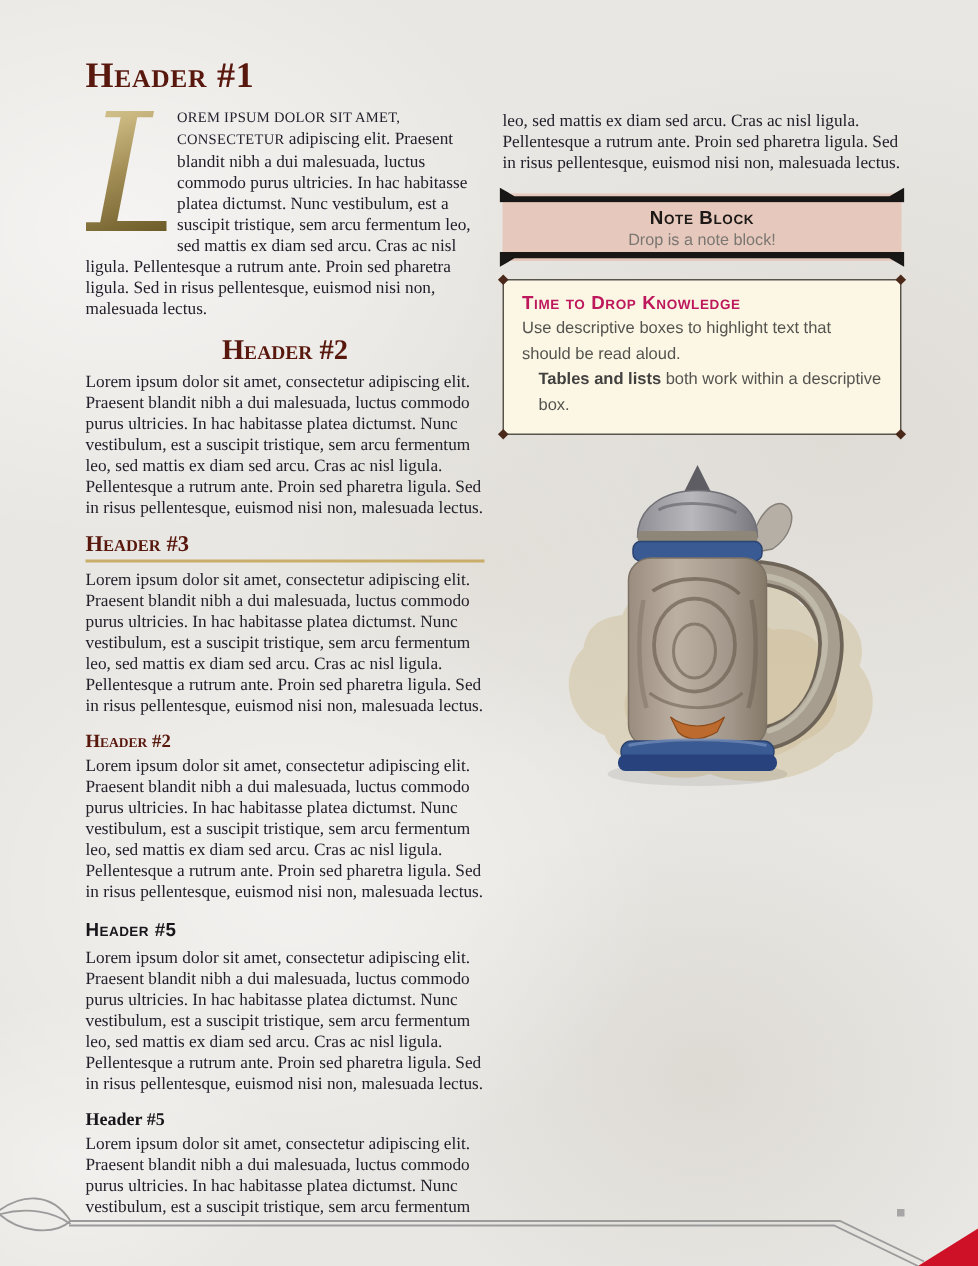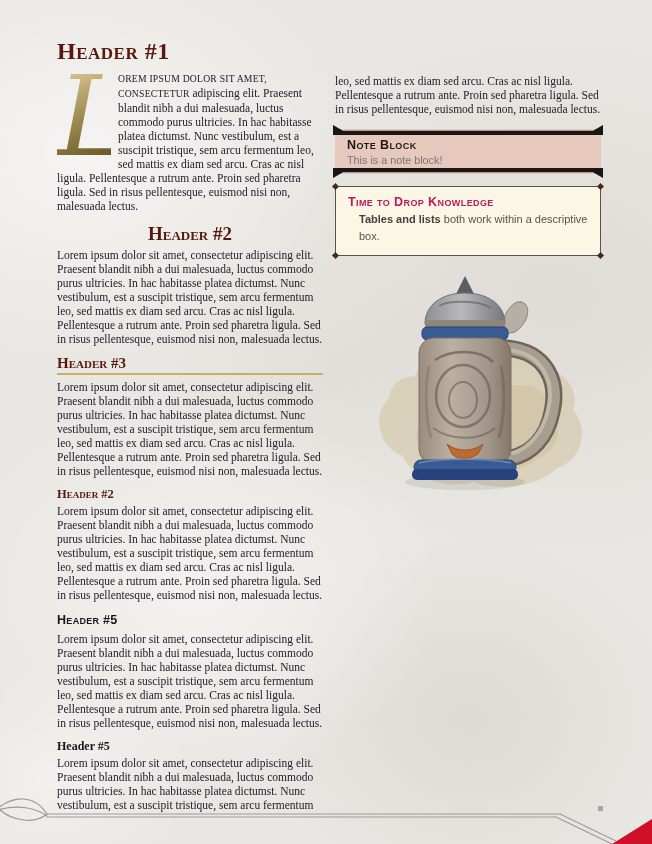--- a/index.html
+++ b/index.html
@@ -51,20 +51,21 @@
     .dropcap{color:#8a7440;background:none;}
   }
   .lead-caps{text-transform:uppercase;font-size:9.7px;letter-spacing:.2px;}
 
   
   .note{
     position:relative;
     background:#e6c9bc;
     margin:13px 0 12px 0;
     padding:9px 12px 8px 12px;
+    text-align:center;
   }
   .note-bar{position:absolute;left:-2px;right:-2px;height:10px;background:#181716;}
   .note-bar.top{
     top:-4px;
     clip-path:polygon(0 0,10px 58%,calc(100% - 10px) 58%,100% 0,100% 100%,0 100%);
   }
   .note-bar.bottom{
     bottom:-4px;
     clip-path:polygon(0 0,100% 0,100% 100%,calc(100% - 10px) 42%,10px 42%,0 100%);
   }
@@ -132,30 +133,31 @@
     <h6>Header #5</h6>
     <p class="body-text">Lorem ipsum dolor sit amet, consectetur adipiscing elit. Praesent blandit nibh a dui malesuada, luctus commodo purus ultricies. In hac habitasse platea dictumst. Nunc vestibulum, est a suscipit tristique, sem arcu fermentum</p>
   </div>
 
   <div class="col col-right">
     <p class="body-text">leo, sed mattis ex diam sed arcu. Cras ac nisl ligula. Pellentesque a rutrum ante. Proin sed pharetra ligula. Sed in risus pellentesque, euismod nisi non, malesuada lectus.</p>
 
     <div class="note">
       <div class="note-bar top"></div>
       <p class="box-title">Note Block</p>
-      <p class="note-body">This is a note block!</p>
+      <p class="note-body">Drop is a note block!</p>
       <div class="note-bar bottom"></div>
     </div>
 
     <div class="desc">
       <span class="corner-dot tl"></span>
       <span class="corner-dot tr"></span>
       <span class="corner-dot bl"></span>
       <span class="corner-dot br"></span>
       <p class="box-title desc-title">Time to Drop Knowledge</p>
+      <p class="desc-body">Use descriptive boxes to highlight text that should be read aloud.</p>
       <p class="desc-body desc-line2"><span class="desc-bold">Tables and lists</span><span> both work within a descriptive box.</span></p>
     </div>
 
     <div class="stein-wrap">
       <svg width="234" height="218" viewBox="0 0 234 218">
         <defs>
           <linearGradient id="gBody" x1="0" y1="0" x2="1" y2="0">
             <stop offset="0" stop-color="#9a8d7f"></stop>
             <stop offset="0.35" stop-color="#bcb0a3"></stop>
             <stop offset="0.75" stop-color="#a2968a"></stop>

